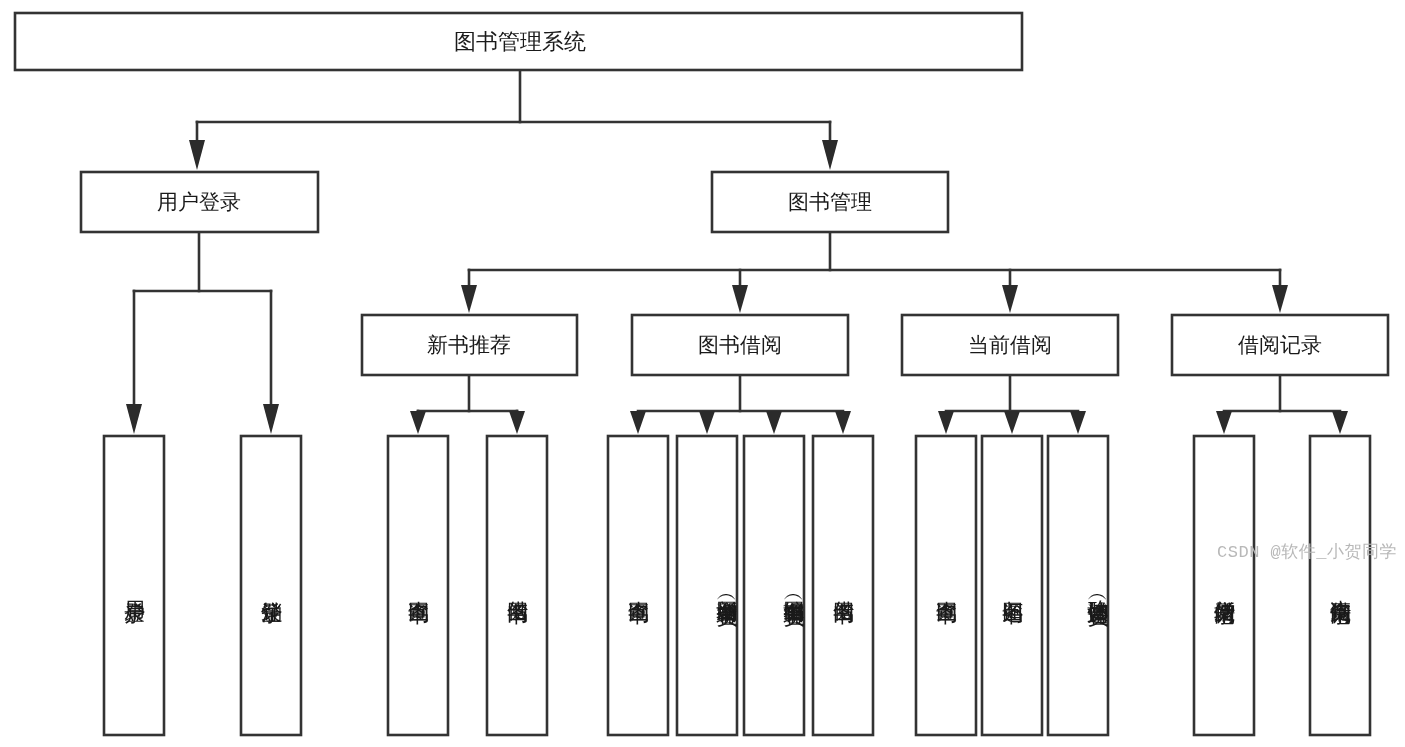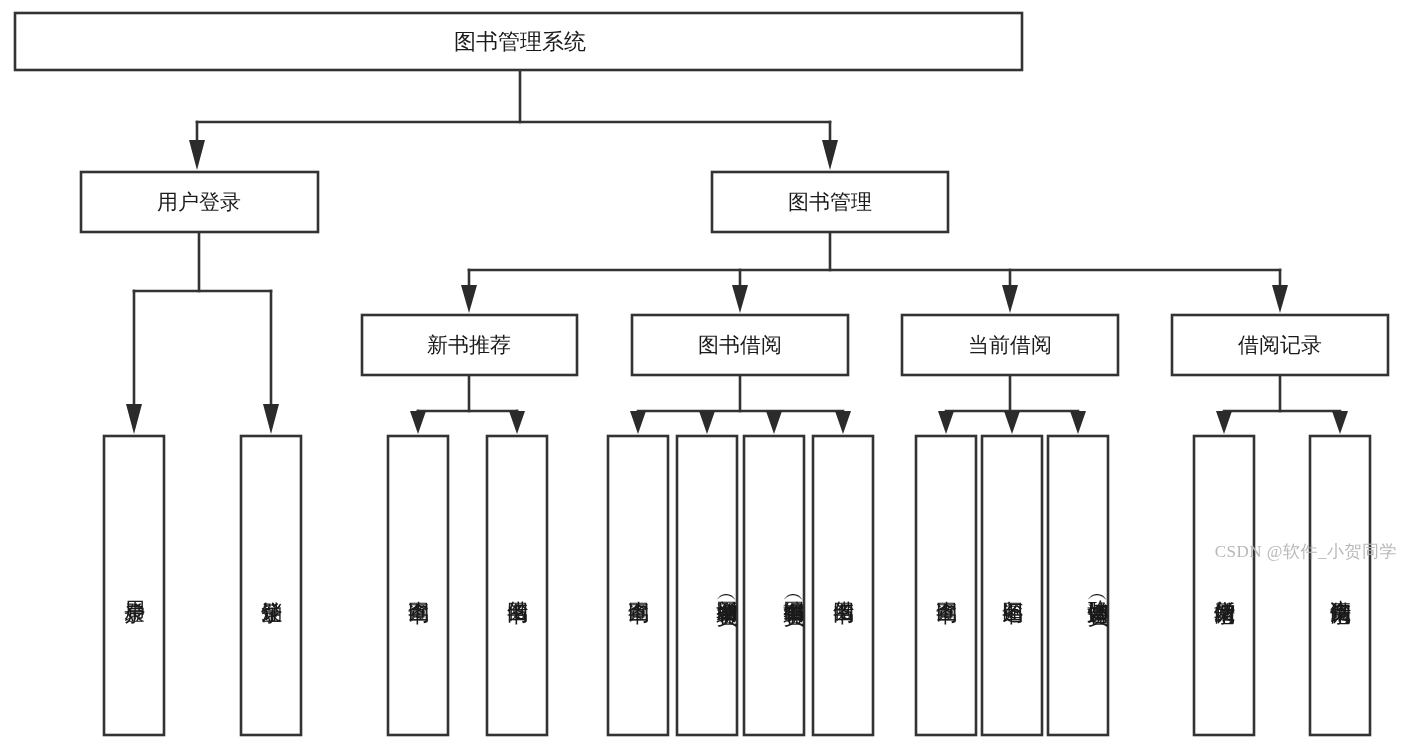--- a/index.html
+++ b/index.html
@@ -71,21 +71,21 @@
     white-space: nowrap;
     pointer-events: none;
   }
   .vlabel.mid {
     align-items: center;
   }
   .watermark {
     position: absolute;
     right: 8px;
     bottom: 6px;
-    font-family: Liberation Serif, serif;
+    font-family: Liberation Mono, monospace;
     font-size: 17px;
     color: #b8b8b8;
     letter-spacing: 0.5px;
     white-space: nowrap;
   }
 </style>
 </head>
 <body>
 
 <div id="diagram-root">

